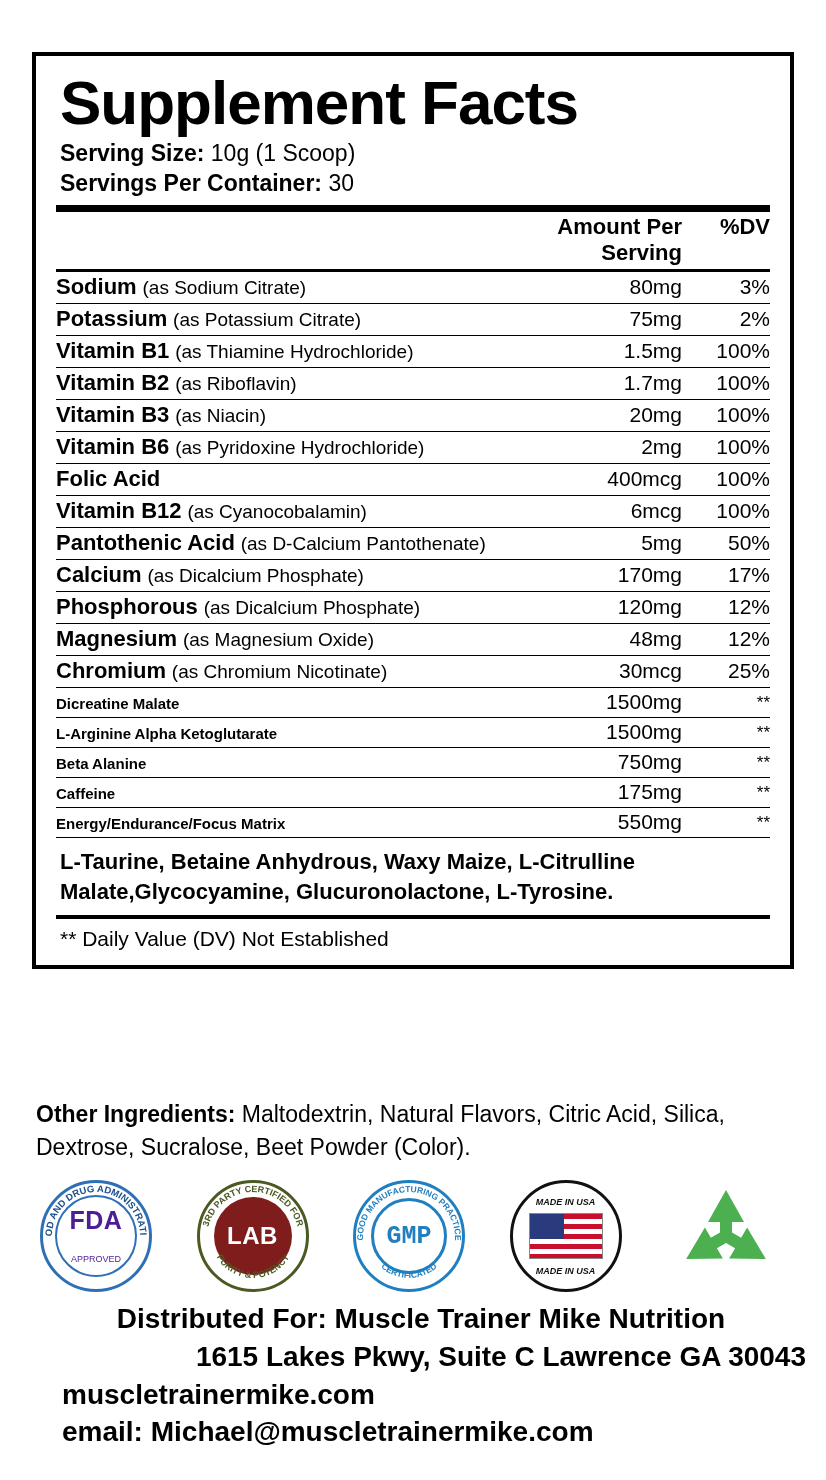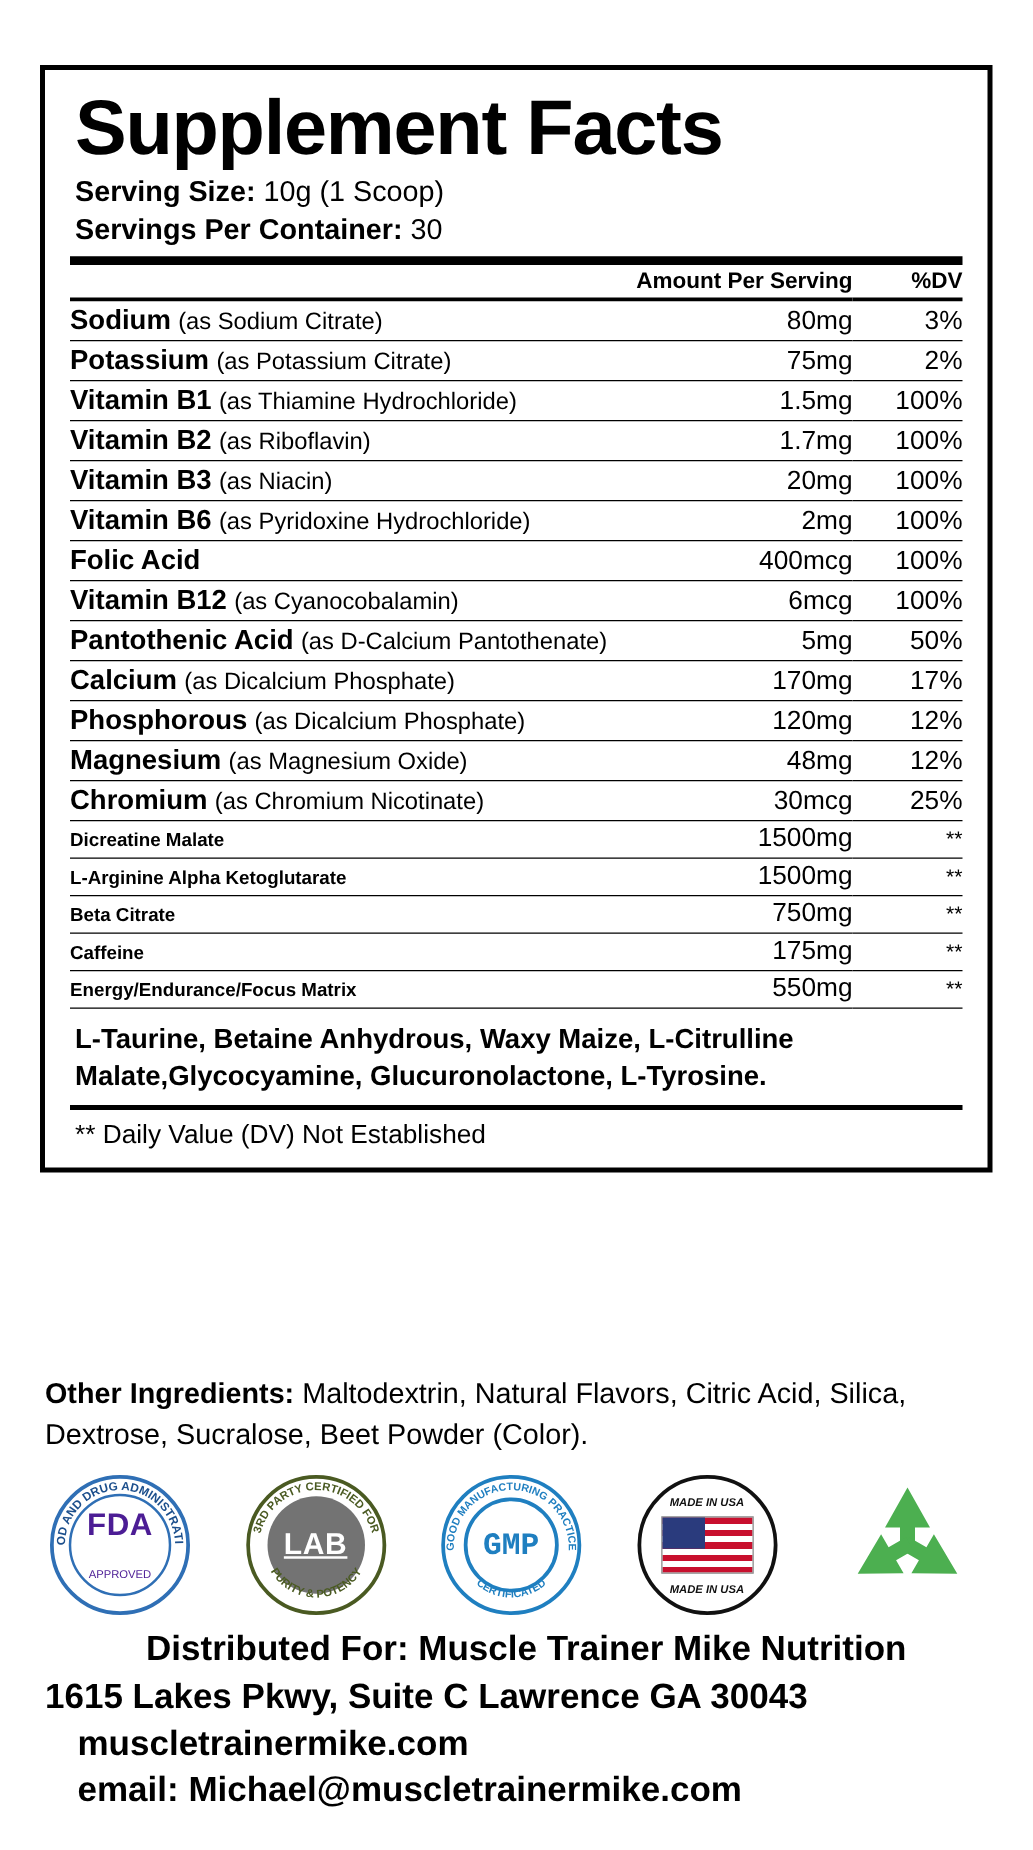--- a/index.html
+++ b/index.html
@@ -53,21 +53,21 @@
     width: 100%;
     border-collapse: collapse;
     margin-top: 0;
   }
   table.facts td, table.facts th {
     padding: 2px 0 3px 0;
     vertical-align: baseline;
   }
   .hdr-row th {
     text-align: right;
-    font-size: 18px;
+    font-size: 22px;
     font-weight: bold;
     border-bottom: 3px solid #000;
     padding-bottom: 4px;
   }
   .hdr-row th.blank { border-bottom: 3px solid #000; }
   .col-amt { width: 190px; }
   .col-dv  { width: 88px; }
 
   tr.nut td {
     border-bottom: 1.5px solid #000;
@@ -139,23 +139,23 @@
   .arcTxt text { font-size: 9.5px; font-weight: bold; }
 
   
   .seal-lab {
     width: 112px; height: 112px; border-radius: 50%;
     border: 3px solid #4a5a22;
     display: flex; align-items: center; justify-content: center;
   }
   .seal-lab .inner {
     width: 78px; height: 78px; border-radius: 50%;
-    background: #737373; color: #fff;
+    background: #7f1d1d; color: #fff;
     display: flex; align-items: center; justify-content: center;
-    font-weight: bold; font-size: 24px; letter-spacing: .5px; text-decoration: underline;
+    font-weight: bold; font-size: 24px; letter-spacing: .5px;
   }
 
   
   .seal-gmp {
     width: 112px; height: 112px; border-radius: 50%;
     border: 3px solid #1f7fc0;
     display: flex; align-items: center; justify-content: center;
   }
   .seal-gmp .inner {
     width: 76px; height: 76px; border-radius: 50%;
@@ -201,21 +201,21 @@
     width: 770px;
     text-align: left;
   }
   .footer div {
     font-weight: bold;
     font-size: 28px;
     line-height: 1.35;
     white-space: nowrap;
   }
   .footer .l1 { text-align: center; }
-  .footer .l2 { text-align: left; }
+  .footer .l2 { text-align: right; }
   .footer .l3 { padding-left: 26px; }
   .footer .l4 { padding-left: 26px; }
 </style>
 </head>
 <body>
 
 <div class="page">
 
   <div class="panel">
 
@@ -375,21 +375,21 @@
         <tr class="nut blend">
           <td class="name">
             <span class="nm">L-Arginine Alpha Ketoglutarate</span>
           </td>
           <td class="amt">1500mg</td>
           <td class="dv stars">**</td>
         </tr>
 
         <tr class="nut blend">
           <td class="name">
-            <span class="nm">Beta Citrate</span>
+            <span class="nm">Beta Alanine</span>
           </td>
           <td class="amt">750mg</td>
           <td class="dv stars">**</td>
         </tr>
 
         <tr class="nut blend">
           <td class="name">
             <span class="nm">Caffeine</span>
           </td>
           <td class="amt">175mg</td>

